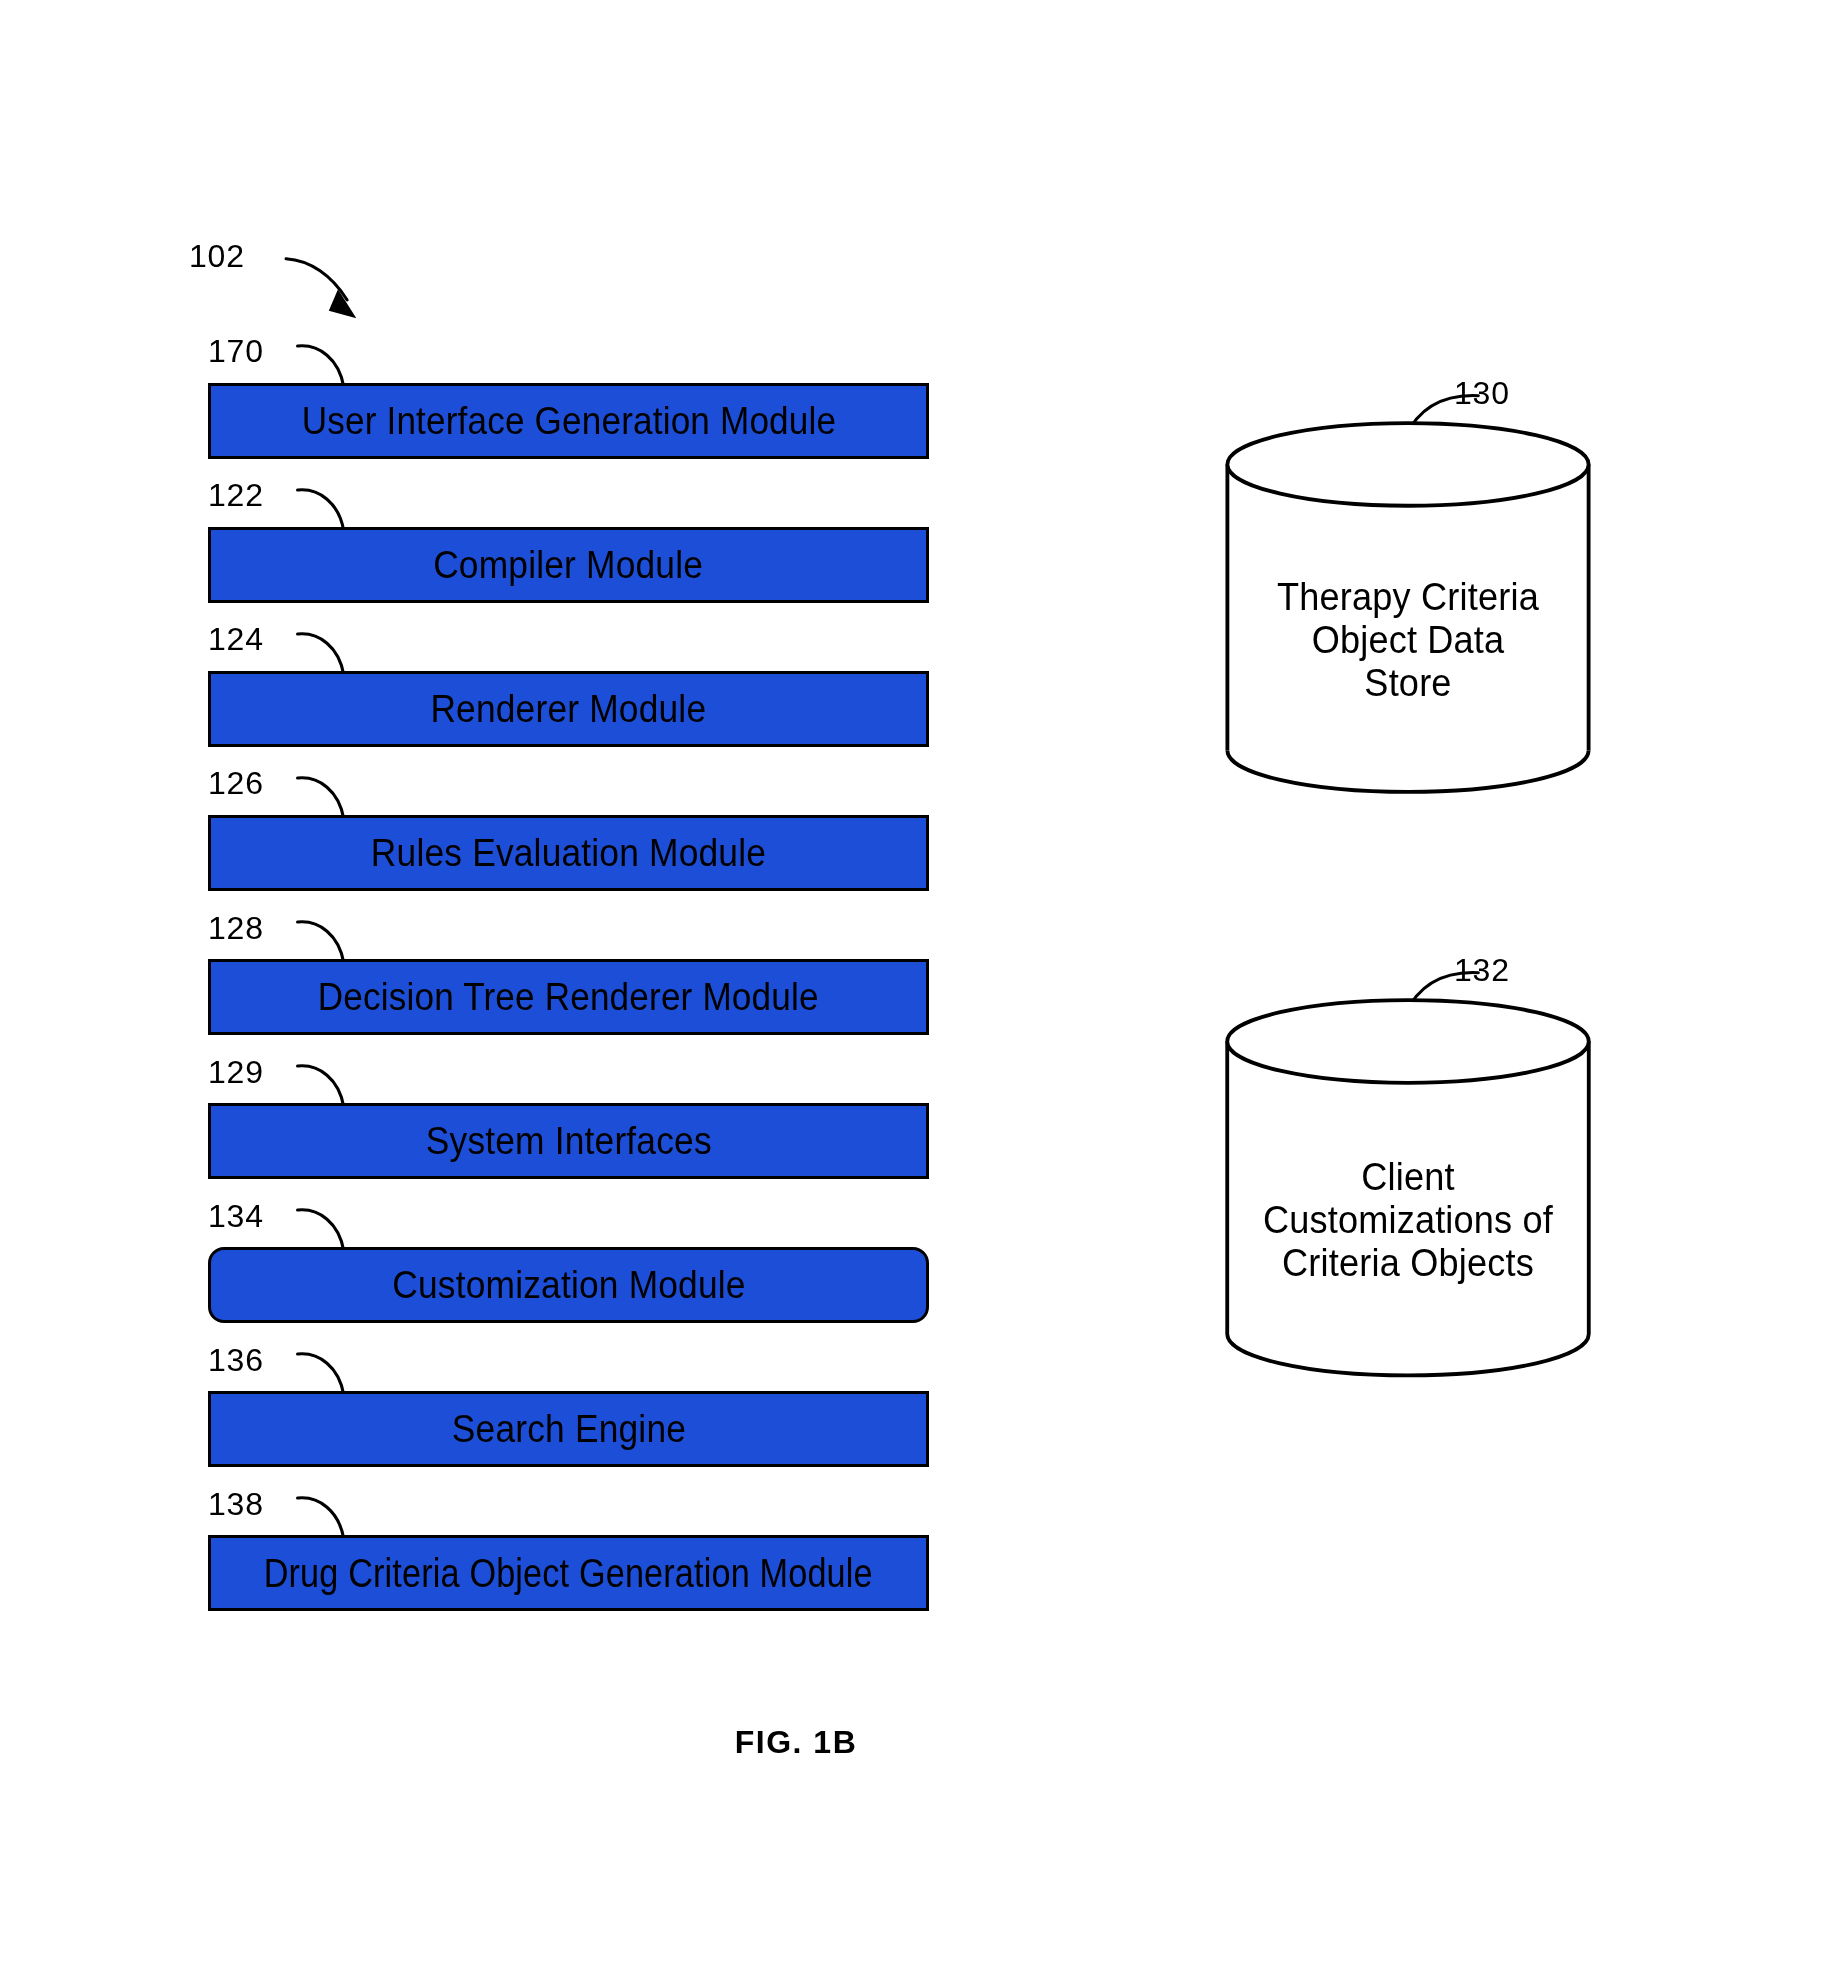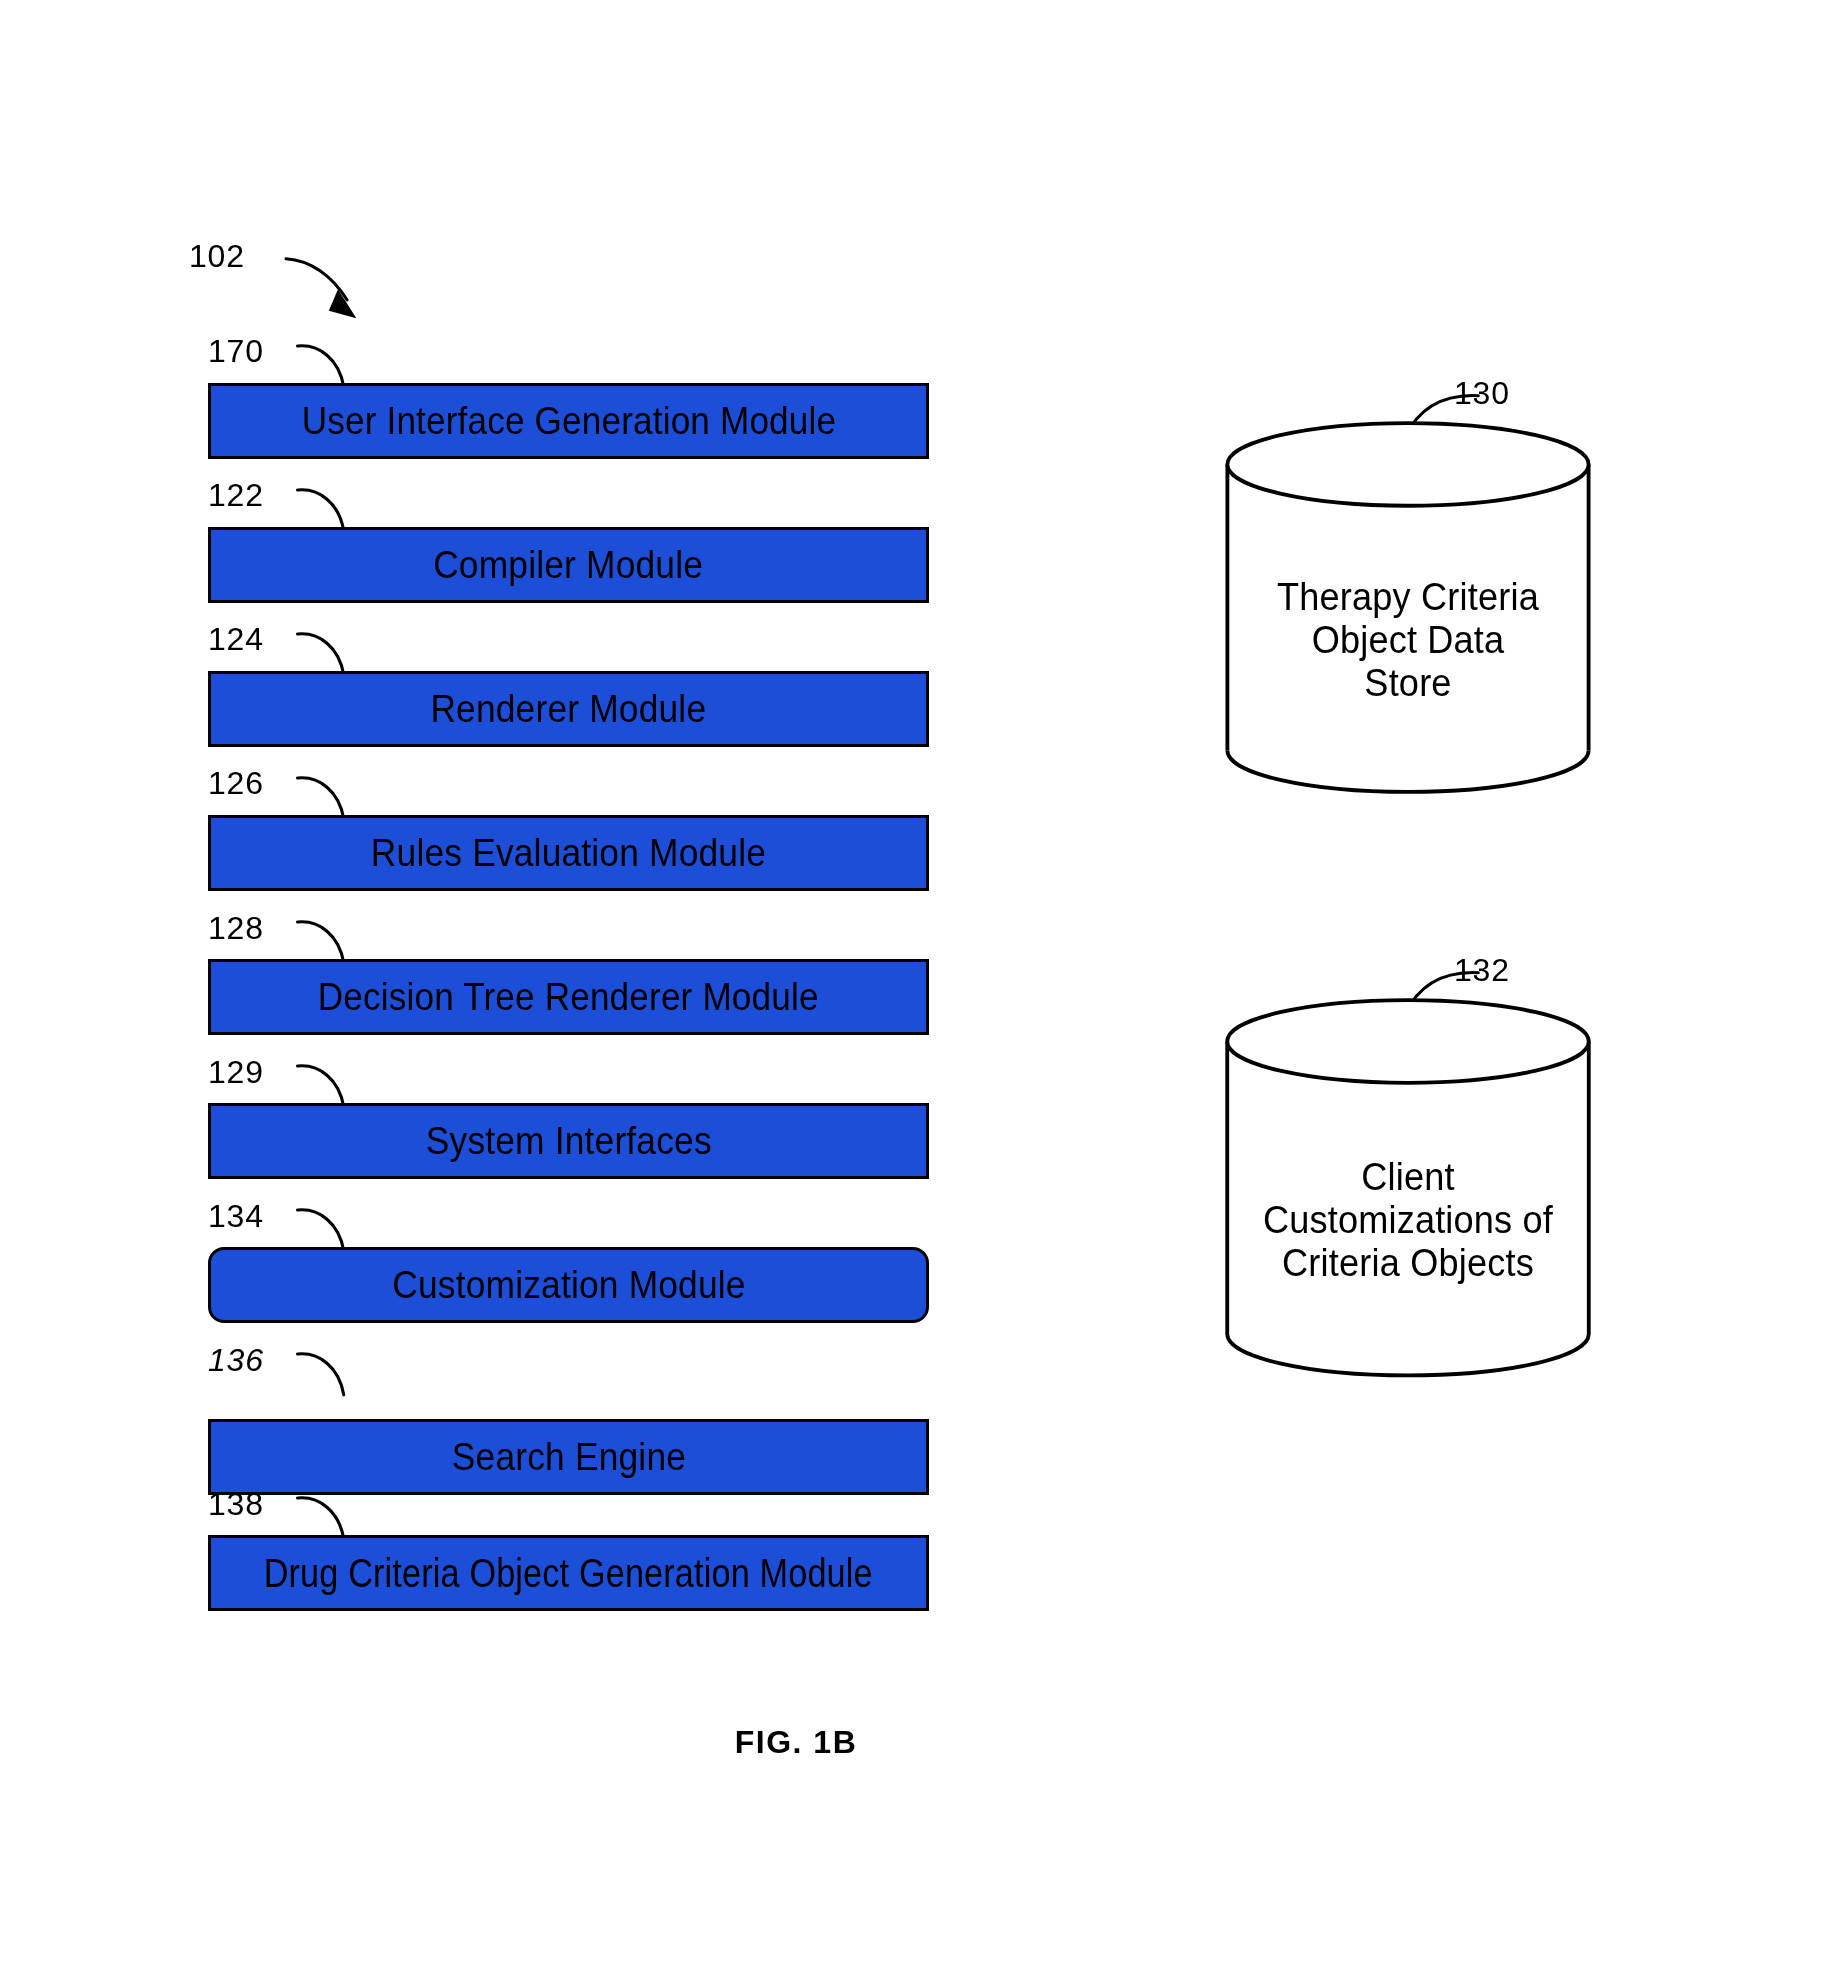--- a/index.html
+++ b/index.html
@@ -174,25 +174,25 @@
   </div>
 
   <div class="ref" style="left:208px; top:1194px;">134</div>
   <svg class="leader" style="left:296px; top:1200px; width:77px; height:54px;" viewBox="0 0 100 70">
     <path d="M 2 13 C 30 10, 56 30, 62 66"></path>
   </svg>
   <div class="module-box" style="top:1247px;border-radius:16px;">
     <span class="module-label">Customization Module</span>
   </div>
 
-  <div class="ref" style="left:208px; top:1338px;font-style:italic;">136</div>
+  <div class="ref" style="left:208px; top:1338px;">136</div>
   <svg class="leader" style="left:296px; top:1344px; width:77px; height:54px;" viewBox="0 0 100 70">
     <path d="M 2 13 C 30 10, 56 30, 62 66"></path>
   </svg>
-  <div class="module-box" style="top:1391px;margin-top:28px;">
+  <div class="module-box" style="top:1391px;">
     <span class="module-label">Search Engine</span>
   </div>
 
   <div class="ref" style="left:208px; top:1482px;text-align:right;">138</div>
   <svg class="leader" style="left:296px; top:1488px; width:77px; height:54px;" viewBox="0 0 100 70">
     <path d="M 2 13 C 30 10, 56 30, 62 66"></path>
   </svg>
   <div class="module-box" style="top:1535px;">
     <span class="module-label wide" style="transform:scaleX(0.855); font-size:40px;">Drug Criteria Object Generation Module</span>
   </div>

